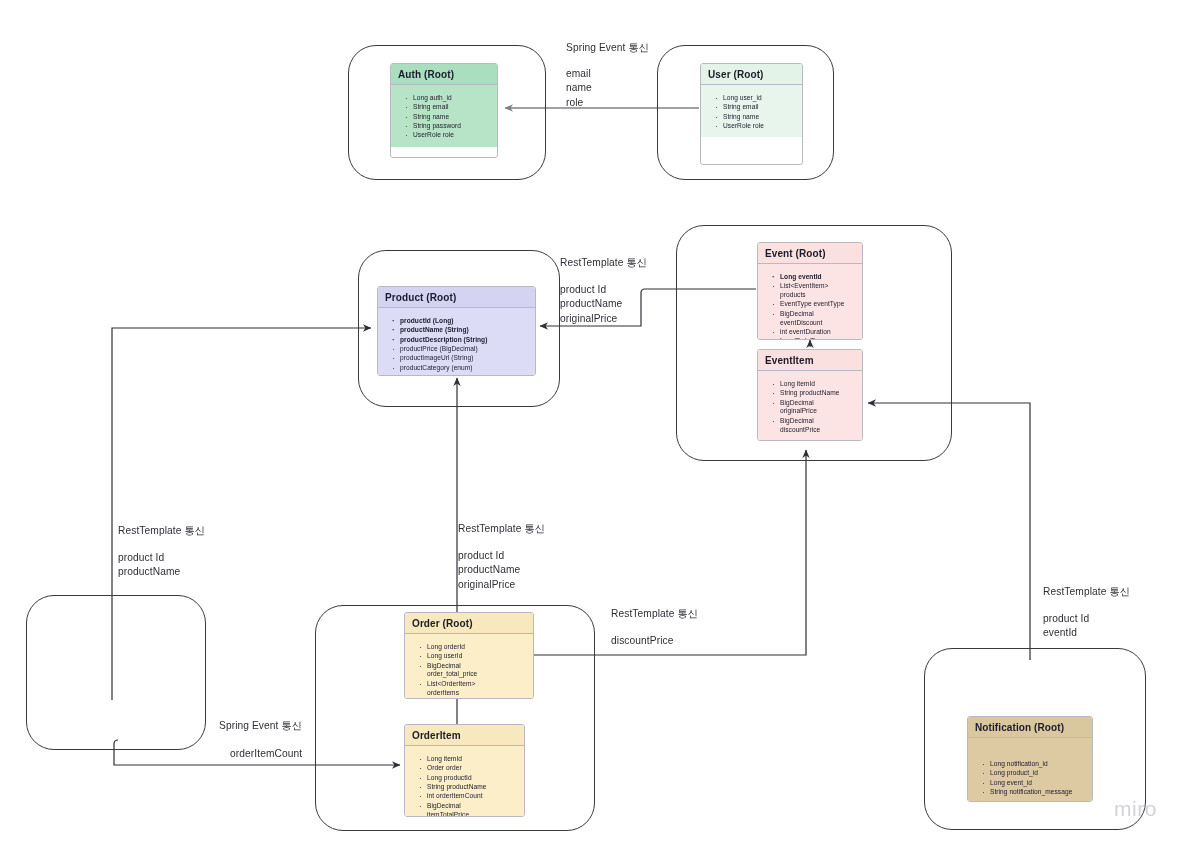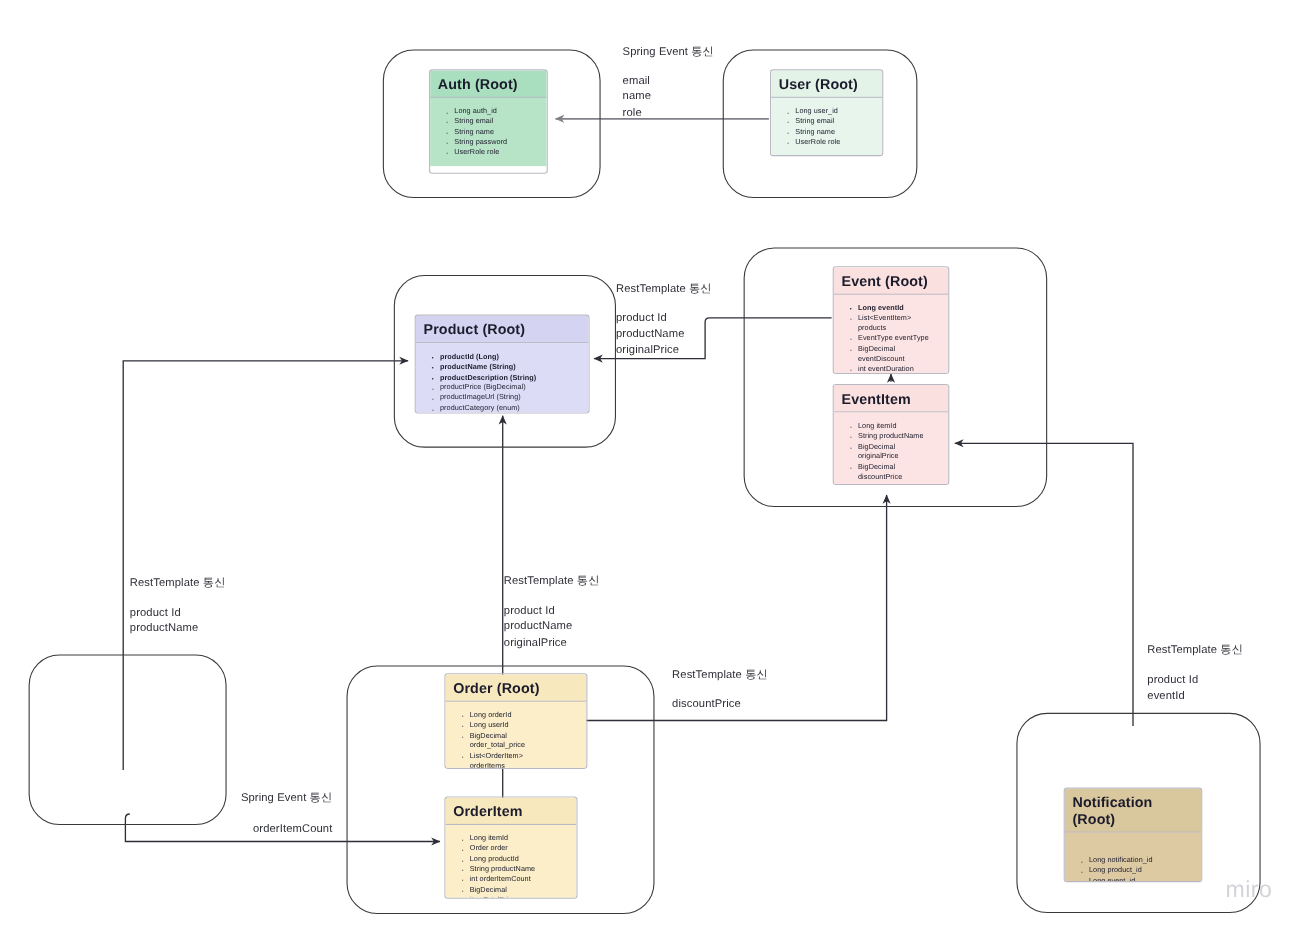--- a/index.html
+++ b/index.html
@@ -31,21 +31,21 @@
     box-sizing: border-box;
   }
   .entity {
     position: absolute;
     box-sizing: border-box;
     border: 1px solid #b9b9c4;
     border-radius: 3px;
     overflow: hidden;
   }
   .entity .hdr {
-    font-size: 13px;
+    font-size: 10px;
     font-weight: bold;
     color: #1b1b2b;
     padding: 5px 7px 4px 7px;
     letter-spacing: 0.1px;
     border-bottom: 1px solid #b9b9c4;
     box-sizing: border-box;
   }
   .entity .body {
     padding: 9px 6px 6px 6px;
     box-sizing: border-box;
@@ -153,21 +153,21 @@
       <ul>
           <li>Long auth_id</li>
           <li>String email</li>
           <li>String name</li>
           <li>String password</li>
           <li>UserRole role</li>
         </ul>
     </div>
   </div>
 
-  <div class="entity t-mint" style="left:700px; top:63px; width:103px; height:79px;">
+  <div class="entity t-mint" style="left:700px; top:63px; width:103px; height:102px;">
     <div class="hdr">User (Root)</div>
     <div class="body">
       <ul>
           <li>Long user_id</li>
           <li>String email</li>
           <li>String name</li>
           <li>UserRole role</li>
         </ul>
     </div>
   </div>

